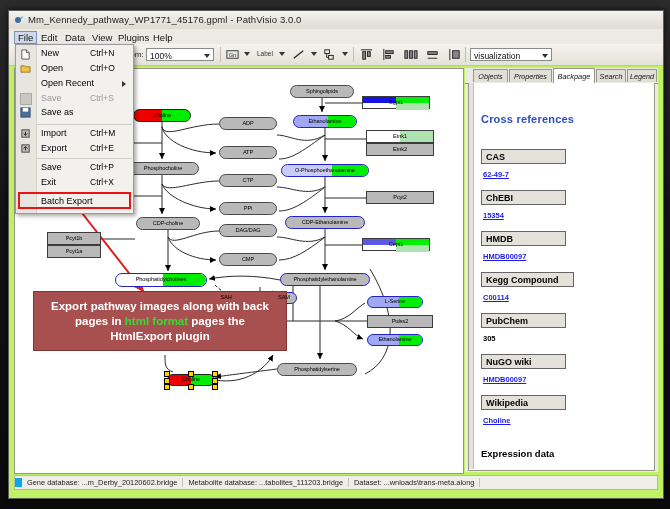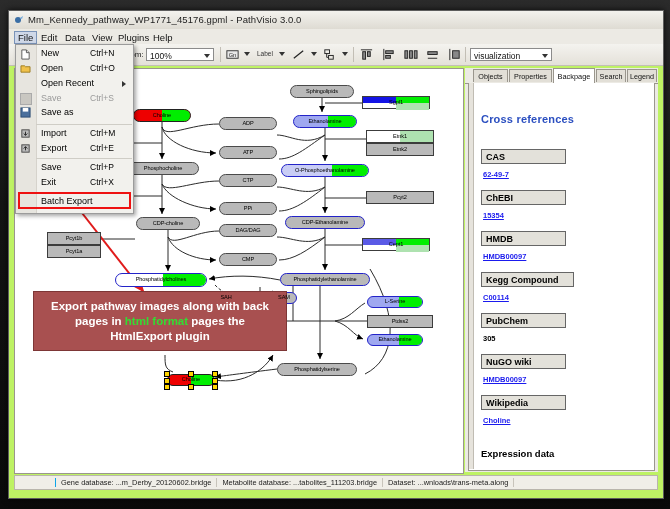--- a/index.html
+++ b/index.html
@@ -76,21 +76,21 @@
   .handle{position:absolute;width:4px;height:4px;background:#ffd400;border:1px solid #000;}
 
   
   .side{position:absolute;left:456px;top:57px;width:193px;height:404px;
         background:#eceae4;}
   .tabrow{position:absolute;left:0;top:0;width:193px;height:15px;
           border-bottom:1px solid #9a968d;}
   .tab{position:absolute;top:1px;height:13px;background:#e2dfd7;
        border:1px solid #9a968d;border-bottom:none;font-size:7.2px;
        display:flex;align-items:center;justify-content:center;color:#111;
-       box-sizing:border-box;}
+       box-sizing:border-box;font-style:italic;}
   .tab.sel{background:#fff;top:0;height:15px;font-size:7.4px;z-index:2;}
   .panelbody{position:absolute;left:3px;top:15px;width:187px;height:388px;
              background:#fff;border:1px solid #9a968d;border-top:none;
              box-sizing:border-box;overflow:hidden;}
   .xrhead{position:absolute;left:12px;top:30px;font-size:11px;font-weight:bold;
           color:#2b4fc0;letter-spacing:.2px;}
   .xrbox{position:absolute;left:12px;width:85px;height:15px;
          background:#e3e1da;border:1px solid #666;
          display:flex;align-items:center;box-sizing:border-box;}
   .xrbox span{padding-left:4px;font-size:9px;font-weight:bold;color:#000;}
@@ -98,21 +98,21 @@
          text-decoration:underline;font-weight:bold;}
   .xrval.plain{color:#000;text-decoration:none;}
   .exprdata{position:absolute;left:12px;top:365px;font-size:9.5px;font-weight:bold;color:#000;}
   .panel-scroll-l{position:absolute;left:0;top:17px;width:4px;height:386px;background:#e6e3dc;border-right:1px solid #c0bcb3;}
 
   
   .status{position:absolute;left:5px;top:464px;width:644px;height:15px;
           background:#f0eee8;border:1px solid #b9b5ac;box-sizing:border-box;
           font-size:7.4px;color:#1a1a1a;display:flex;align-items:center;}
   .status .seg{padding:0 5px;border-right:1px solid #c8c4bb;white-space:nowrap;}
-  .status .seg:first-child{border-left:1px solid #0ea5e9;margin-left:40px;}
+  .status .seg:first-child{border-left:7px solid #0ea5e9;}
 </style>
 </head>
 <body>
 
 <div class="desk"></div>
 
 <div class="win">
 
   <div class="titlebar">
     <svg class="ico" viewBox="0 0 10 10">

